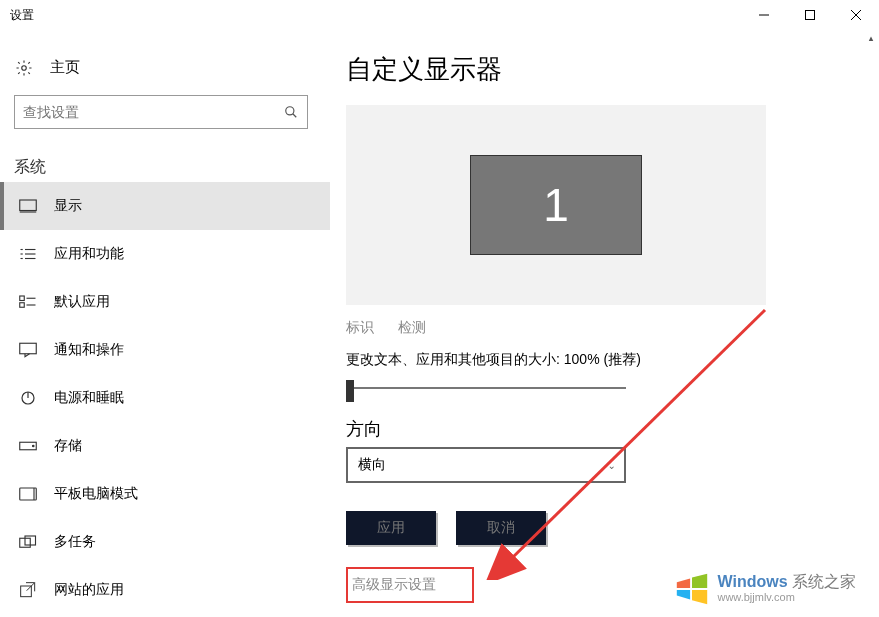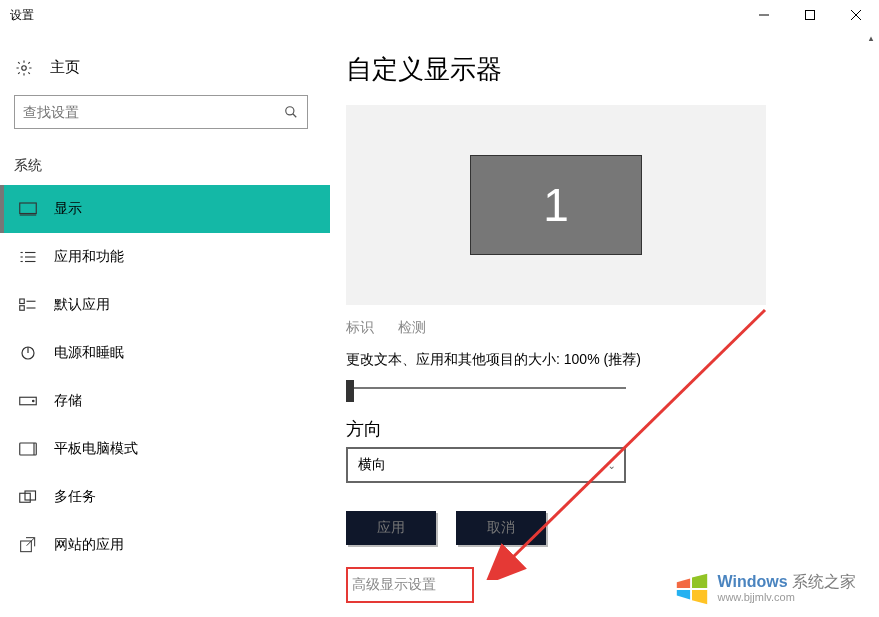--- a/index.html
+++ b/index.html
@@ -16,24 +16,24 @@
   .sidebar { width: 330px; padding: 20px 0 0 0; position: relative; }
   .home-row { display: flex; align-items: center; padding: 8px 14px; cursor: pointer; }
   .home-row .icon { width: 20px; display:flex; justify-content:center; }
   .home-row .label { margin-left: 16px; font-size: 15px; }
   
   .search-wrap { padding: 10px 14px 14px 14px; }
   .search-box { width: 294px; height: 34px; border: 1px solid #999; display:flex; align-items:center; padding: 0 8px; }
   .search-input { flex:1; border:none; outline:none; font-size: 14px; color:#555; background:transparent; }
   .search-icon { width:16px; display:flex; justify-content:center; }
   
-  .section-label { padding: 14px 14px 10px 14px; font-size: 14px; color:#333; }
+  .section-label { padding: 14px 14px 4px 14px; font-size: 16px; color:#333; }
   
   .nav-item { display:flex; align-items:center; height: 48px; padding: 0 14px; cursor:pointer; border-left: 4px solid transparent; }
-  .nav-item.active { background: #14b8a6; border-left: 4px solid #777; }
+  .nav-item.active { background: #e5e5e5; border-left: 4px solid #777; }
   .nav-item .icon { width: 20px; display:flex; justify-content:center; }
   .nav-item .label { margin-left: 16px; font-size: 14px; }
   
   .main { flex:1; padding: 22px 0 0 0; position:relative; overflow:hidden; }
   .page-title { font-size: 26px; font-weight: 400; margin-bottom: 18px; padding-left: 0; }
   
   .display-preview { width: 420px; height: 200px; background: #f2f2f2; display:flex; align-items:center; justify-content:center; margin-bottom: 10px; }
   .monitor-box { width: 172px; height: 100px; background: #777; border: 1px solid #333; display:flex; align-items:center; justify-content:center; color:#fff; font-size: 46px; font-weight: 300; }
   
   .detect-row { padding: 4px 0 14px 0; display:flex; gap: 24px; color: #888; font-size: 14px; }
@@ -148,20 +148,29 @@
         <svg width="18" height="14" viewBox="0 0 24 18" fill="none" stroke="#333" stroke-width="1.5">
             <rect x="1" y="1" width="6" height="6"></rect>
             <rect x="1" y="10" width="6" height="6"></rect>
             <line x1="10" y1="4" x2="22" y2="4"></line>
             <line x1="10" y1="13" x2="22" y2="13"></line>
           </svg>
       </span>
       <span class="label">默认应用</span>
     </div>
 
+    <div class="nav-item">
+      <span class="icon">
+        <svg width="18" height="16" viewBox="0 0 24 20" fill="none" stroke="#333" stroke-width="1.5">
+            <rect x="1" y="1" width="22" height="14"></rect>
+            <polyline points="8,15 8,19 14,15"></polyline>
+          </svg>
+      </span>
+      <span class="label">通知和操作</span>
+    </div>
 
     <div class="nav-item">
       <span class="icon">
         <svg width="16" height="16" viewBox="0 0 24 24" fill="none" stroke="#333" stroke-width="1.8">
             <circle cx="12" cy="12" r="9"></circle>
             <line x1="12" y1="3" x2="12" y2="12"></line>
           </svg>
       </span>
       <span class="label">电源和睡眠</span>
     </div>

